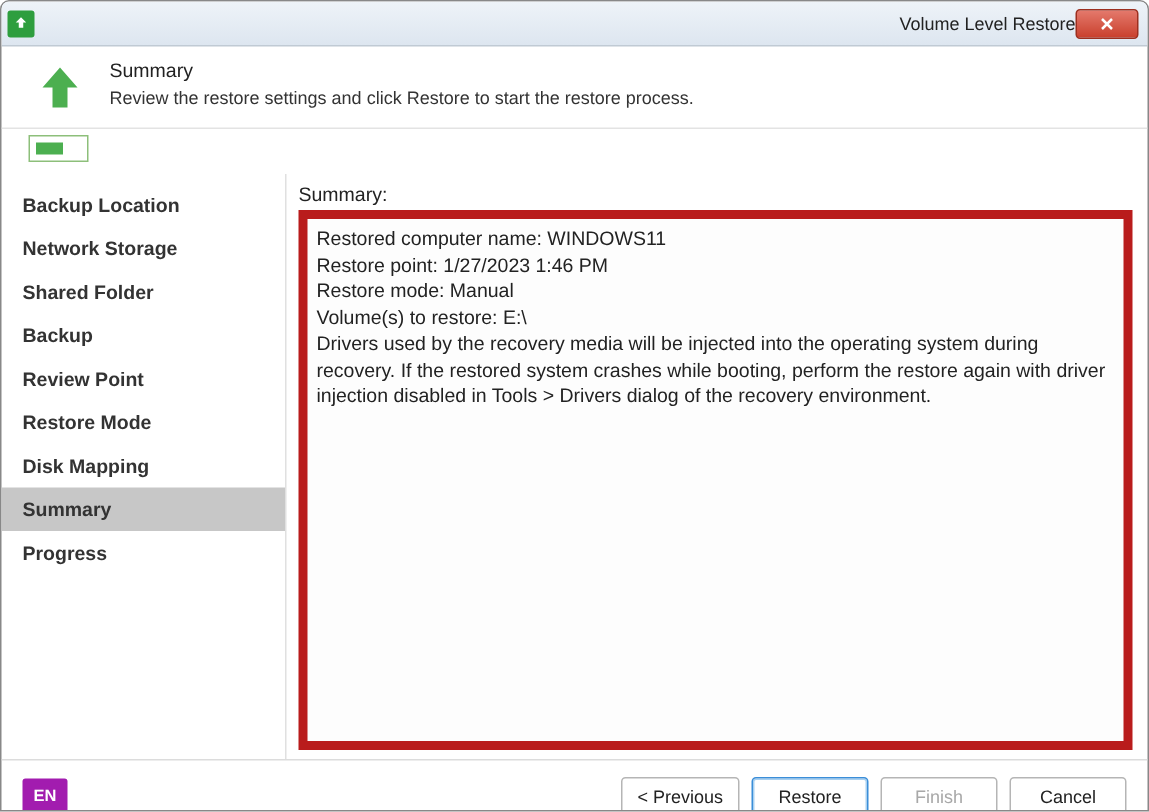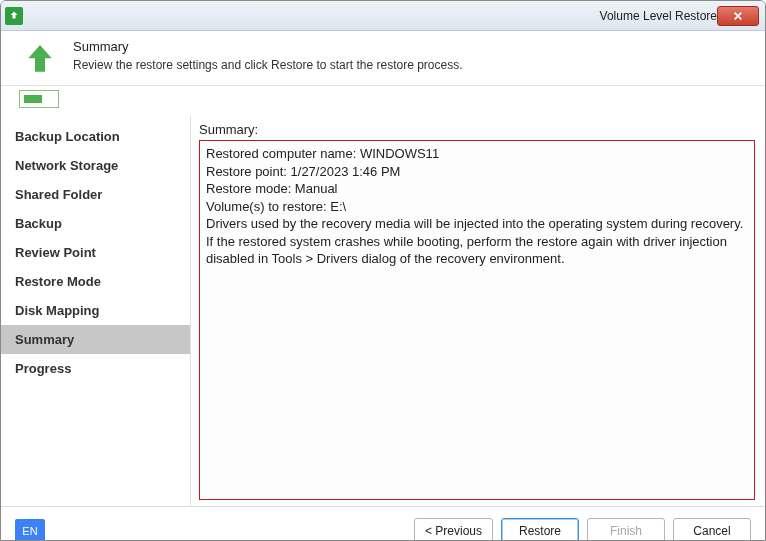--- a/index.html
+++ b/index.html
@@ -25,25 +25,25 @@
 .step-icon .bar { width: 18px; height: 8px; background: #4caf50; margin-left: 4px; }
 
 
 .body { display: flex; height: 390px; }
 .sidebar { width: 190px; border-right: 1px solid #e0e0e0; padding-top: 6px; }
 .sidebar .item { padding: 7px 14px; font-size: 13px; color: #333; cursor: pointer; font-weight: bold; }
 .sidebar .item.active { background: #c7c7c7; }
 
 .main { flex: 1; padding: 6px 10px 6px 8px; display:flex; flex-direction:column;justify-content:flex-end; }
 .main .label { font-size: 13px; color: #222; margin-bottom: 3px; }
-.summary-box { flex: 1; border: 1px solid #b91c1c; background: #fdfdfd; padding: 4px 6px; font-size: 13px; color: #222; line-height: 1.35; overflow: auto; }
+.summary-box { flex: 1; border: 6px solid #b91c1c; background: #fdfdfd; padding: 4px 6px; font-size: 13px; color: #222; line-height: 1.35; overflow: auto; }
 
 
 .footer { height: 48px; border-top: 1px solid #dcdcdc; display: flex; align-items: center; padding: 0 14px; }
-.lang { width: 30px; height: 24px; background: #3b82f6; color: #fff; font-size: 11px; display:flex; align-items:center; justify-content:center; border-radius: 2px; }
+.lang { width: 30px; height: 24px; background: #a21caf; color: #fff; font-size: 11px; display:flex; align-items:center; justify-content:center; border-radius: 2px; font-weight: bold; }
 .footer .spacer { flex:1; }
 .btn { min-width: 78px; height: 26px; margin-left: 8px; background: #fff; border: 1px solid #b5b5b5; border-radius: 3px; font-size: 12px; color: #222; cursor: pointer; padding: 0 10px; }
 .btn:disabled { color: #a8a8a8; cursor: default; }
 .btn.default { border: 1px solid #3b8ed8; box-shadow: 0 0 0 1px #a8d0f0 inset; }
 </style>
 </head>
 <body>
 
 <div class="titlebar">
   <div class="app-icon">

